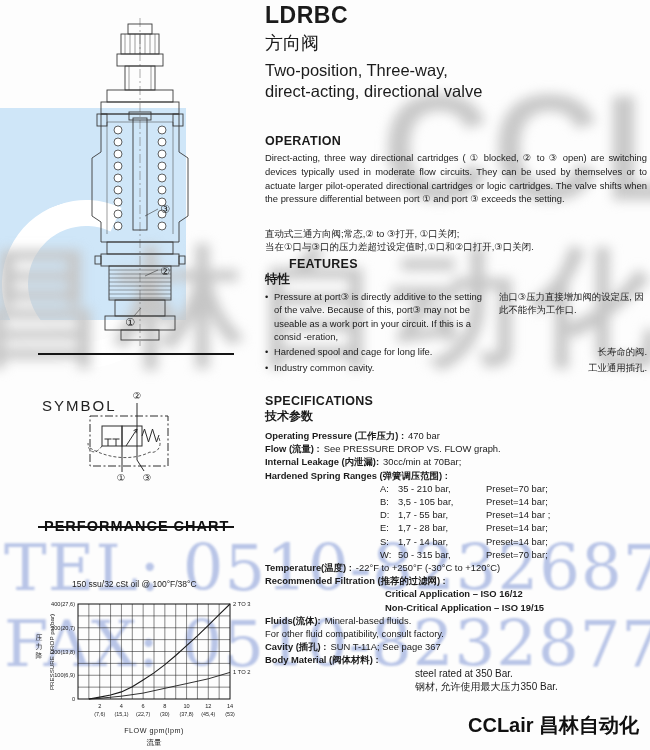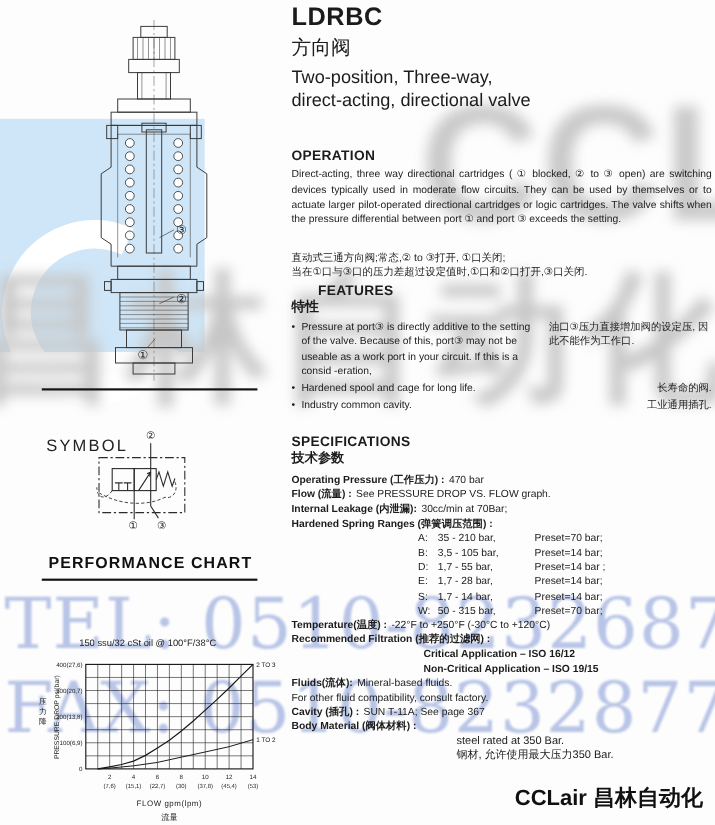--- a/index.html
+++ b/index.html
@@ -16,21 +16,21 @@
   .wm-cn{left:-22px;top:222px;font-size:128px;font-weight:bold;color:#c6c6c6;
          filter:blur(6px);white-space:nowrap;letter-spacing:10px;}
   .wm-tel{left:4px;top:531px;font-family:"DejaVu Serif","Liberation Serif",serif;
           font-size:64px;color:#b9c5e7;filter:blur(1px);white-space:nowrap;letter-spacing:1px;}
   .wm-fax{left:4px;top:607px;font-family:"DejaVu Serif","Liberation Serif",serif;
           font-size:64px;color:#b9c5e7;filter:blur(1px);white-space:nowrap;letter-spacing:1px;}
   
   .content{position:absolute;inset:0;z-index:2;}
   .hline{position:absolute;left:38px;width:196px;height:2px;background:#151515;}
   .h-symbol{left:42px;top:357px;font-size:15px;letter-spacing:2px;color:#222;margin-top:40px;}
-  .h-chart{left:44px;top:504px;font-size:14.5px;font-weight:bold;letter-spacing:1px;color:#111;}
+  .h-chart{left:44px;top:518px;font-size:14.5px;font-weight:bold;letter-spacing:1px;color:#111;}
   .chart-sub{left:72px;top:579px;font-size:8.5px;color:#222;}
   
   .rcol{position:absolute;left:265px;top:0;width:382px;}
   .model{position:absolute;left:0;top:2px;font-size:23px;font-weight:bold;letter-spacing:.5px;}
   .model-cn{position:absolute;left:0;top:31px;font-size:18px;}
   .subtitle{position:absolute;left:0;top:60px;font-size:16.5px;line-height:21px;}
   .sec-h{font-size:12.5px;font-weight:bold;letter-spacing:.3px;}
   .op-h{position:absolute;left:0;top:134px;}
   .op-body{position:absolute;left:0;top:151px;width:382px;font-size:9.4px;line-height:1.47;text-align:justify;}
   .op-cn1{position:absolute;left:0;top:228px;font-size:9.5px;}

